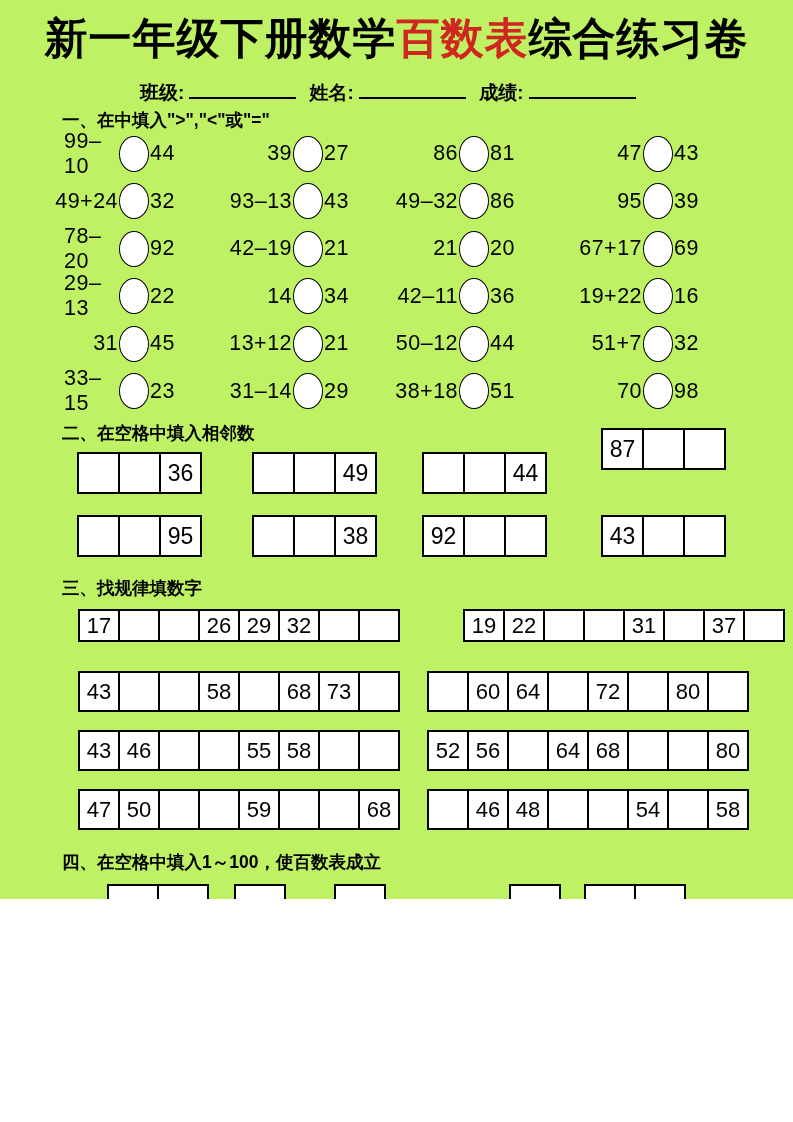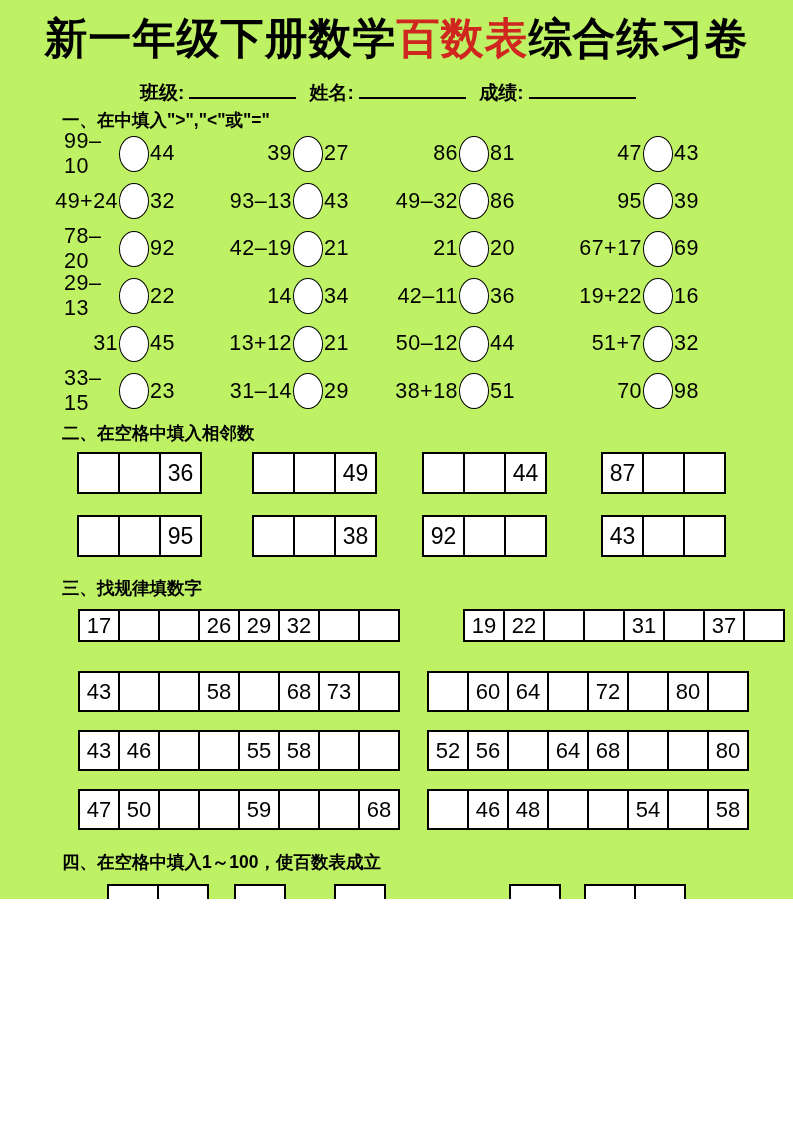--- a/index.html
+++ b/index.html
@@ -175,21 +175,21 @@
       <div class="t3" style="left: 252px; top: 452px;">
         <div class="c"></div>
         <div class="c"></div>
         <div class="c">49</div>
       </div>
       <div class="t3" style="left: 422px; top: 452px;">
         <div class="c"></div>
         <div class="c"></div>
         <div class="c">44</div>
       </div>
-      <div class="t3" style="left: 601px; top: 452px;">
+      <div class="t3" style="left: 601px; top: 428px;">
         <div class="c">87</div>
         <div class="c"></div>
         <div class="c"></div>
       </div>
       <div class="t3" style="left: 77px; top: 515px;">
         <div class="c"></div>
         <div class="c"></div>
         <div class="c">95</div>
       </div>
       <div class="t3" style="left: 252px; top: 515px;">

